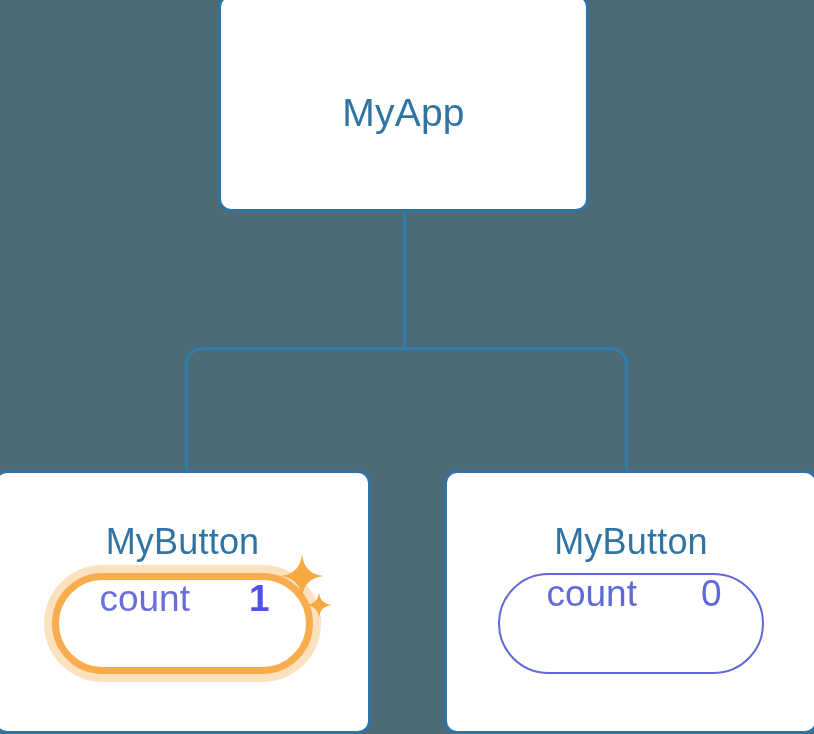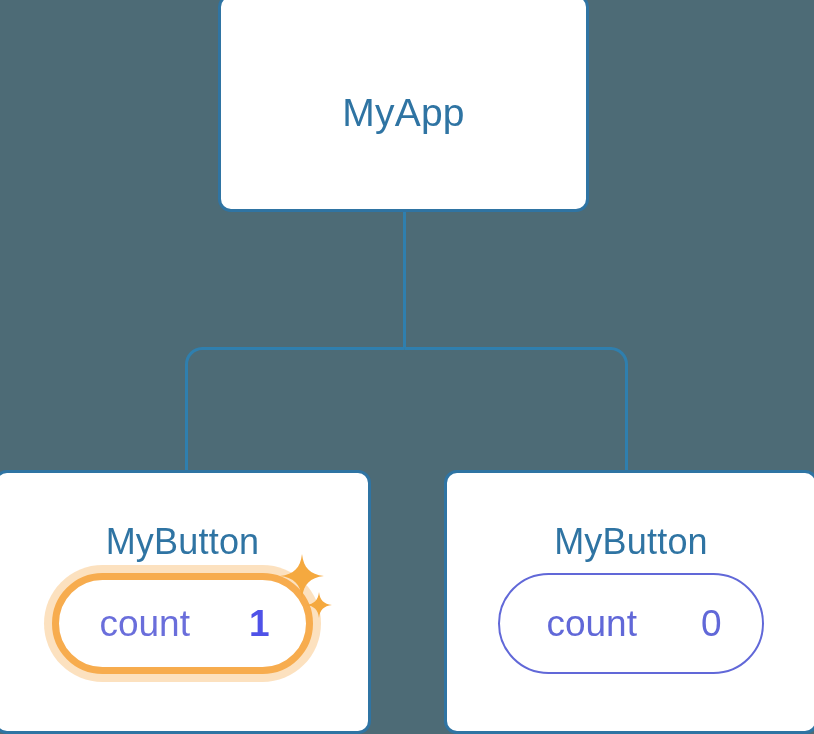--- a/index.html
+++ b/index.html
@@ -87,21 +87,21 @@
     top: 100px;
     display: flex;
     align-items: center;
     justify-content: center;
     width: 100%;
     left: 0;
   }
   .pill {
     position: relative;
     display: flex;
-    align-items: center;
+    align-items: flex-start;
     height: 101px;
     box-sizing: border-box;
     background: #ffffff;
     border-radius: 60px;
   }
   
   .pill.plain {
     border: 2px solid #6168d8;
   }
   .pill.plain .pill-div {

